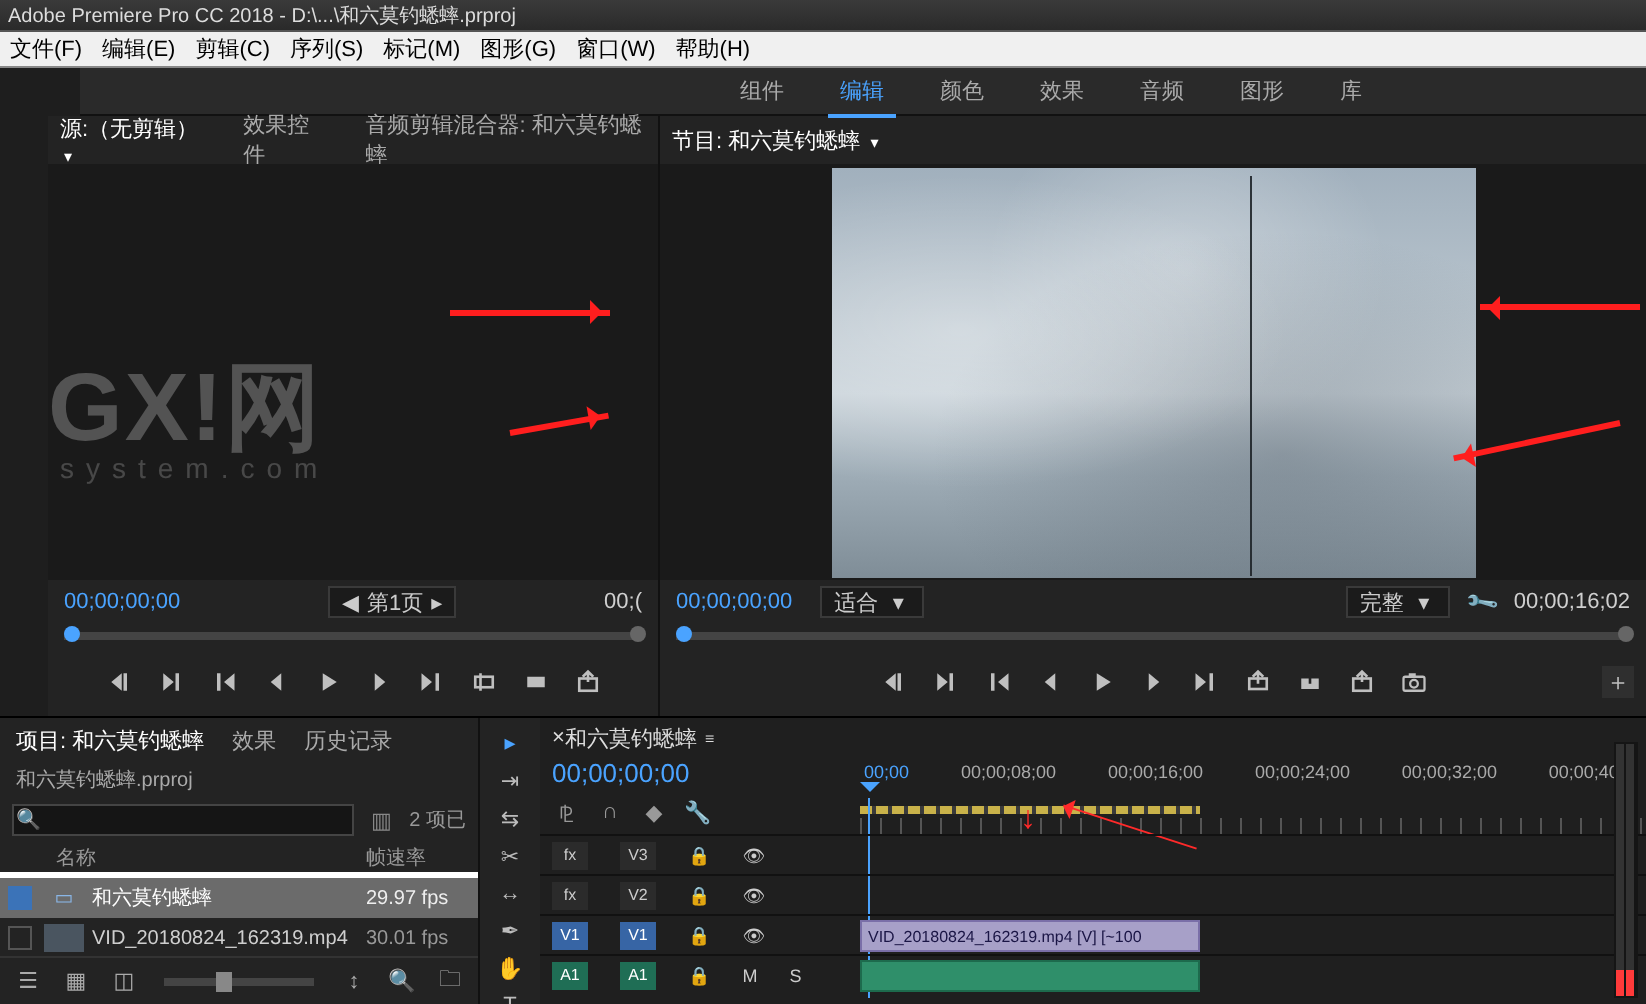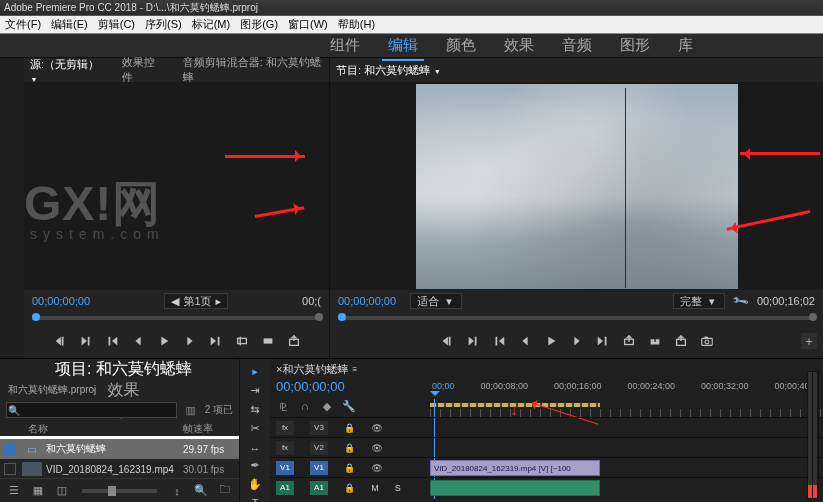--- a/index.html
+++ b/index.html
@@ -4,21 +4,21 @@
 <style>
   * { margin: 0; padding: 0; box-sizing: border-box; font-family: "Microsoft YaHei", "Segoe UI", sans-serif; }
   body { background: #1e1e1e; color: #cfcfcf; width: 823px; height: 502px; overflow: hidden; position: relative; font-size: 11px; }
 
   
   .titlebar { height: 16px; background: linear-gradient(#3a3a3a,#2a2a2a); display:flex; align-items:center; padding-left:4px; font-size:10px; color:#ddd; border-bottom:1px solid #555; }
   .menubar { height: 18px; background:#f0f0f0; display:flex; align-items:center; padding-left:2px; font-size:11px; color:#000; border-bottom:1px solid #888; }
   .menubar span { margin-right:4px; padding:1px 3px; }
 
   
-  .topstrip { height: 24px; background:#2a2a2a; display:flex; align-items:center; padding-left:330px; gap:28px; font-size:15px; color:#aaa; border-bottom:1px solid #111;}
+  .topstrip { height: 24px; background:#2a2a2a; display:flex; align-items:center; padding-left:330px; gap:28px; font-size:11px; color:#aaa; border-bottom:1px solid #111;margin-left:40px;}
   .topstrip .item { position:relative; }
   .topstrip .item.active { color:#4aa3ff; }
   .topstrip .item.active::after { content:""; position:absolute; left:-6px; right:-6px; bottom:-6px; height:2px; background:#4aa3ff; }
 
   
   .main { display:flex; height:300px;padding-left:24px; }
   .col-left { width: 306px; border-right:1px solid #111; display:flex; flex-direction:column; background:#232323;}
   .col-right { flex:1; display:flex; flex-direction:column; background:#232323;}
 
   .panel-tabs { height:24px; display:flex; align-items:center; gap:18px; padding-left:6px; font-size:11px; color:#aaa; }
@@ -54,21 +54,21 @@
   .transport .plus { position:absolute; right:6px; width:16px; height:16px; background:#2f2f2f; display:flex; align-items:center; justify-content:center; font-size:12px;}
 
   
   .bottom { display:flex; height:144px; border-top:1px solid #000;}
   .proj { width:240px; background:#232323; display:flex; flex-direction:column; border-right:1px solid #111;}
   .tools { width:30px; background:#232323; display:flex; flex-direction:column; align-items:center; gap:6px; padding-top:6px;}
   .tools .t { width:18px; height:18px; display:flex; align-items:center; justify-content:center; color:#bbb;}
   .tools .t.active { color:#4aa3ff; }
   .timeline { flex:1; background:#1f1f1f; display:flex; flex-direction:column; position:relative;}
 
-  .proj-tabs { height:22px; display:flex; align-items:center; padding-left:8px; font-size:16px;flex-direction:column; }
+  .proj-tabs { height:22px; display:flex; align-items:center; gap:14px; padding-left:8px; font-size:11px; }
   .proj-tabs .tab { color:#aaa; }
   .proj-tabs .tab.active { color:#fff; }
 
   .proj-search { height:22px; display:flex; align-items:center; gap:6px; padding:0 6px; }
   .proj-search input { flex:1; height:16px; background:#151515; border:1px solid #444; color:#ccc; padding-left:14px; font-size:10px;}
   .proj-search .mag { position:absolute; margin-left:2px; font-size:10px; color:#888;}
   .proj-search .chip { width:16px; height:16px; display:flex; align-items:center; justify-content:center; color:#888;}
 
   .proj-list { flex:1; overflow:hidden; font-size:10px; }
   .proj-head { display:flex; height:18px; align-items:center; color:#999; border-bottom:3px solid #ffffff; padding-left:28px;}

